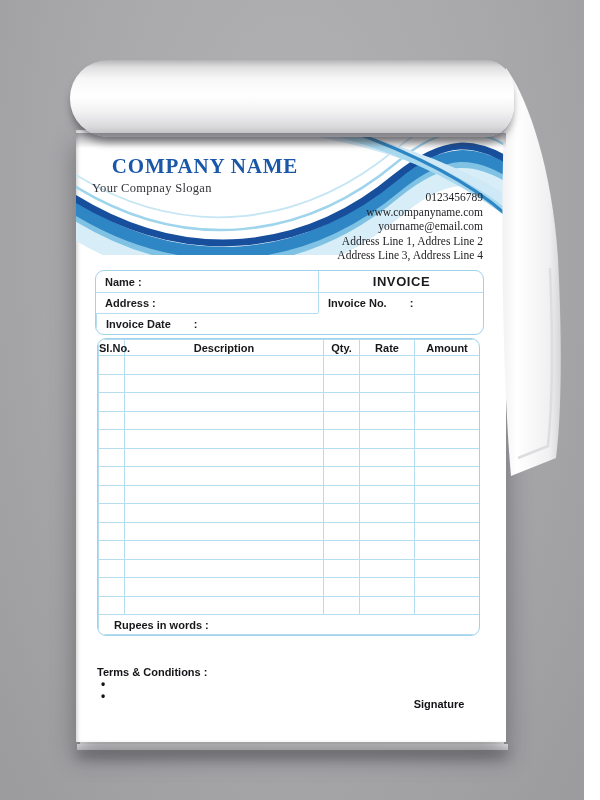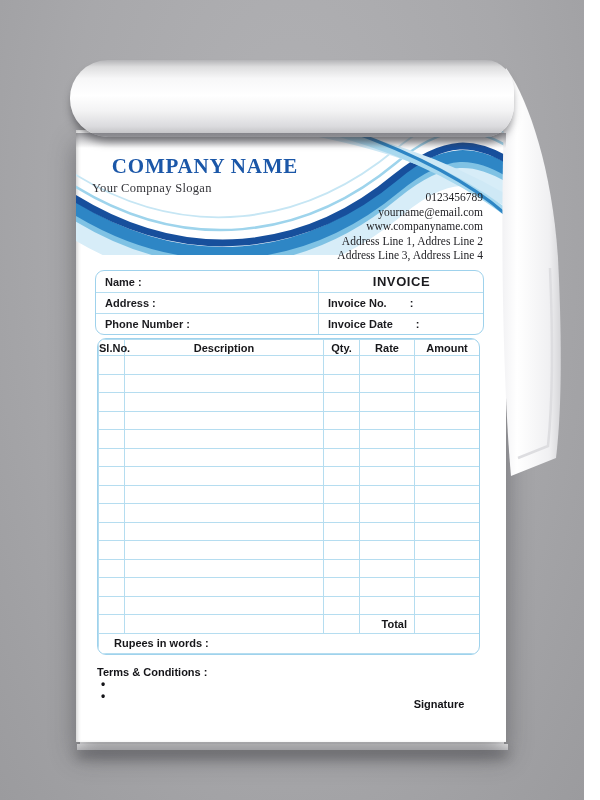--- a/index.html
+++ b/index.html
@@ -87,37 +87,36 @@
         <path d="M 200,-6 C 295,8 370,34 436,74" fill="none" stroke="#cfe9f6" stroke-width="11"></path>
         <path d="M 228,-6 C 310,14 378,42 438,88" fill="none" stroke="#a9d9ef" stroke-width="7"></path>
         <path d="M 254,-6 C 332,20 398,52 440,94" fill="none" stroke="#2e86c5" stroke-width="3.2"></path>
       </svg>
 
       <div class="company-name">COMPANY NAME</div>
       <div class="slogan">Your Compnay Slogan</div>
 
       <div class="contact">
         <div>0123456789</div>
+        <div>www.companyname.com</div>
         <div>yourname@email.com</div>
-        <div>www.companyname.com</div>
         <div>Address Line 1, Addres Line 2</div>
         <div>Address Line 3, Address Line 4</div>
       </div>
 
       <div class="info-box">
         <div class="ib-cell">Name :</div>
         <div class="ib-cell ib-right ib-invoice">INVOICE</div>
 
         <div class="ib-cell ib-row2">Address :</div>
         <div class="ib-cell ib-right ib-row2 ib-pair">
           <span>Invoice No.</span>
           <span>:</span>
         </div>
 
-        <div class="ib-cell ib-row2">Phone Number :</div>
         <div class="ib-cell ib-right ib-row2 ib-pair">
           <span>Invoice Date</span>
           <span>:</span>
         </div>
       </div>
 
       <div class="tbl-wrap">
         <table class="items">
           <colgroup>
               <col style="width: 26px;">
@@ -225,27 +224,20 @@
                 <td></td>
                 <td></td>
                 <td></td>
                 <td></td>
               </tr>
               <tr>
                 <td></td>
                 <td></td>
                 <td></td>
                 <td></td>
-                <td></td>
-              </tr>
-              <tr>
-                <td></td>
-                <td></td>
-                <td></td>
-                <td class="total-cell">Total</td>
                 <td></td>
               </tr>
               <tr>
                 <td class="rupees-cell" colspan="5">Rupees in words :</td>
               </tr>
             </tbody>
         </table>
       </div>
 
       <div class="terms">Terms &amp; Conditions :</div>

